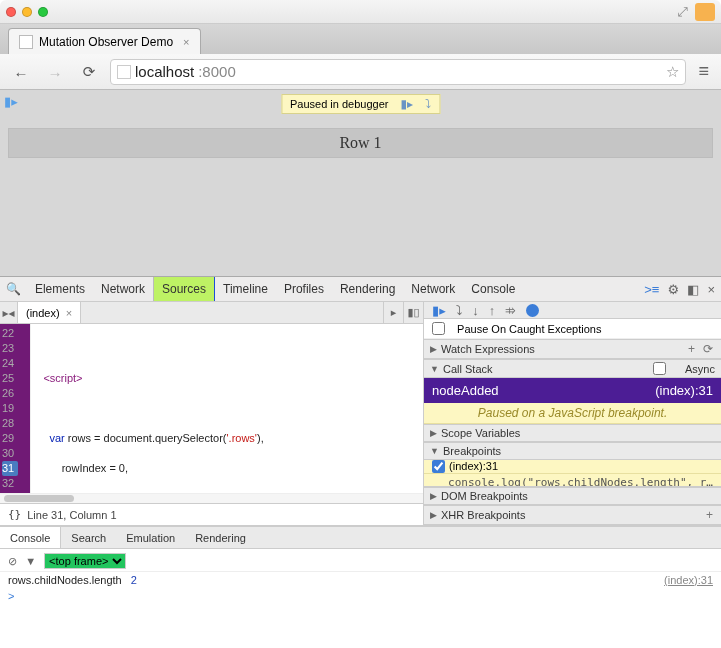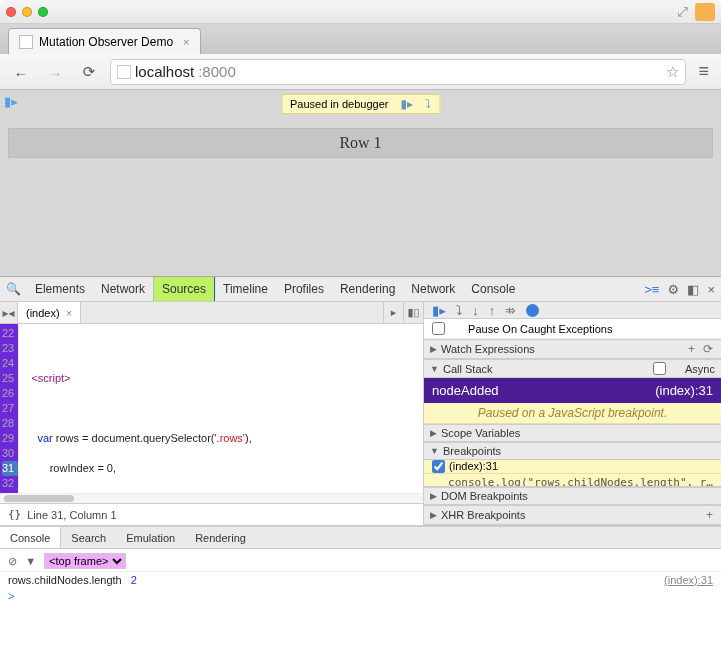--- a/index.html
+++ b/index.html
@@ -56,52 +56,52 @@
 
 
 .file-tabs{height:22px;background:#eaeaea;border-bottom:1px solid #ccc;display:flex;align-items:center;}
 .file-tabs .nav-btn{width:18px;text-align:center;color:#666;font-size:12px;border-right:1px solid #ccc;height:100%;display:flex;align-items:center;justify-content:center;}
 .file-tab{background:#fff;height:100%;display:flex;align-items:center;padding:0 8px;border-right:1px solid #ccc;font-size:11px;gap:6px;}
 .file-tab .x{color:#888;cursor:pointer;}
 .file-tabs .spacer{flex:1;}
 .file-tabs .rbtn{width:20px;text-align:center;color:#666;border-left:1px solid #ccc;height:100%;display:flex;align-items:center;justify-content:center;font-size:11px;}
 
 .code-area{flex:1;display:flex;overflow:hidden;font-family:Menlo,Consolas,monospace;font-size:11px;background:#fff;position:relative;}
-.gutter{background:#6d28d9;border-right:1px solid #eee;text-align:right;color:#aaa;padding:2px 4px 2px 2px;line-height:15px;user-select:none;}
+.gutter{background:#701a75;border-right:1px solid #eee;text-align:right;color:#aaa;padding:2px 16px 2px 2px;line-height:15px;user-select:none;}
 .gutter .ln{height:15px;}
 .gutter .ln.bp{background:#4a7cc0;color:#fff;border-radius:2px;padding-right:4px;margin-right:-4px;}
 .code{flex:1;padding:2px 0 2px 6px;line-height:15px;white-space:pre;color:#222;overflow:hidden;}
 .code .line{height:15px;}
 .code .tag{color:#8a1c7c;}
 .code .kw{color:#0622b5;}
 .code .str{color:#c41a16;}
 .hscroll{height:10px;border-top:1px solid #eee;background:#f5f5f5;position:relative;}
 .hscroll .thumb{position:absolute;left:4px;top:1px;height:7px;width:70px;background:#c8c8c8;border-radius:4px;}
 
 .status-left{height:22px;border-top:1px solid #ccc;display:flex;align-items:center;padding:0 8px;font-size:11px;color:#444;gap:6px;}
 .status-left .braces{font-family:Menlo,monospace;}
 
 .drawer-tabs{height:22px;border-top:1px solid #ccc;background:#eaeaea;display:flex;align-items:center;}
 .drawer-tab{padding:0 10px;height:100%;display:flex;align-items:center;font-size:11px;color:#333;}
 .drawer-tab.active{background:#fff;border-right:1px solid #ccc;}
 
 .console{border-top:1px solid #ccc;padding:2px 0;font-family:Menlo,Consolas,monospace;font-size:11px;}
 .console-toolbar{display:flex;align-items:center;gap:8px;padding:2px 8px;border-bottom:1px solid #eee;color:#666;}
-.console-toolbar select{font-size:11px;border:1px solid #ccc;background:#f0abfc;}
+.console-toolbar select{font-size:11px;border:1px solid #ccc;background:#22c55e;}
 .console-row{display:flex;padding:2px 8px;}
 .console-row .msg{flex:1;color:#222;}
 .console-row .val{margin-left:6px;color:#1c3fb5;}
 .console-row .src{color:#888;text-decoration:underline;cursor:pointer;}
 .console-prompt{color:#3b7dd8;padding:2px 8px;}
 
 
 .dbg-toolbar{height:22px;border-bottom:1px solid #ccc;background:#eaeaea;display:flex;align-items:center;gap:10px;padding:0 8px;color:#666;font-size:13px;}
 .dbg-toolbar .play{color:#3b7dd8;}
 .dbg-toolbar .bp-toggle{width:13px;height:13px;border-radius:50%;background:#3b7dd8;}
-.check-row{display:flex;align-items:center;gap:23px;padding:3px 8px;font-size:11px;border-bottom:1px solid #eee;}
+.check-row{display:flex;align-items:center;gap:12px;padding:3px 8px;font-size:11px;border-bottom:1px solid #eee;}
 .section-head{background:#eaeaea;border-top:1px solid #ccc;border-bottom:1px solid #ccc;padding:2px 6px;font-size:11px;display:flex;align-items:center;gap:4px;color:#333;}
 .section-head .tri{font-size:9px;color:#666;}
 .section-head .spacer{flex:1;}
 .section-head .hd-btn{color:#777;font-size:12px;cursor:pointer;padding:0 2px;}
 .callstack-cur{background:#4c1d95;color:#fff;padding:5px 8px;font-size:13px;display:flex;}
 .callstack-cur .loc{margin-left:auto;font-style:normal;}
 .pause-reason{background:#fdf7c2;color:#9a8a2a;font-style:italic;text-align:center;padding:3px;font-size:12px;border-bottom:1px solid #e8e0a0;}
 .bp-row{background:#fdf7c2;padding:3px 8px;font-size:11px;font-family:Menlo,monospace;display:flex;align-items:center;gap:4px;border-bottom:1px solid #e8e0a0;white-space:nowrap;overflow:hidden;}
 .bp-row .chk{accent-color:#3b7dd8;}
 .bp-preview{background:#fdf7c2;padding:2px 8px 4px 24px;font-size:11px;font-family:Menlo,monospace;color:#555;border-bottom:1px solid #ccc;white-space:nowrap;overflow:hidden;text-overflow:ellipsis;}
@@ -185,21 +185,21 @@
       <div class="rbtn">▸</div>
       <div class="rbtn">▮▯</div>
     </div>
     <div class="code-area">
       <div class="gutter">
         <div class="ln">22</div>
         <div class="ln">23</div>
         <div class="ln">24</div>
         <div class="ln">25</div>
         <div class="ln">26</div>
-        <div class="ln">27</div>
+        <div class="ln">19</div>
         <div class="ln">28</div>
         <div class="ln">29</div>
         <div class="ln">30</div>
         <div class="ln bp">31</div>
         <div class="ln">32</div>
         <div class="ln">33</div>
 
       </div>
       <div class="code">
 <div class="line"></div>

